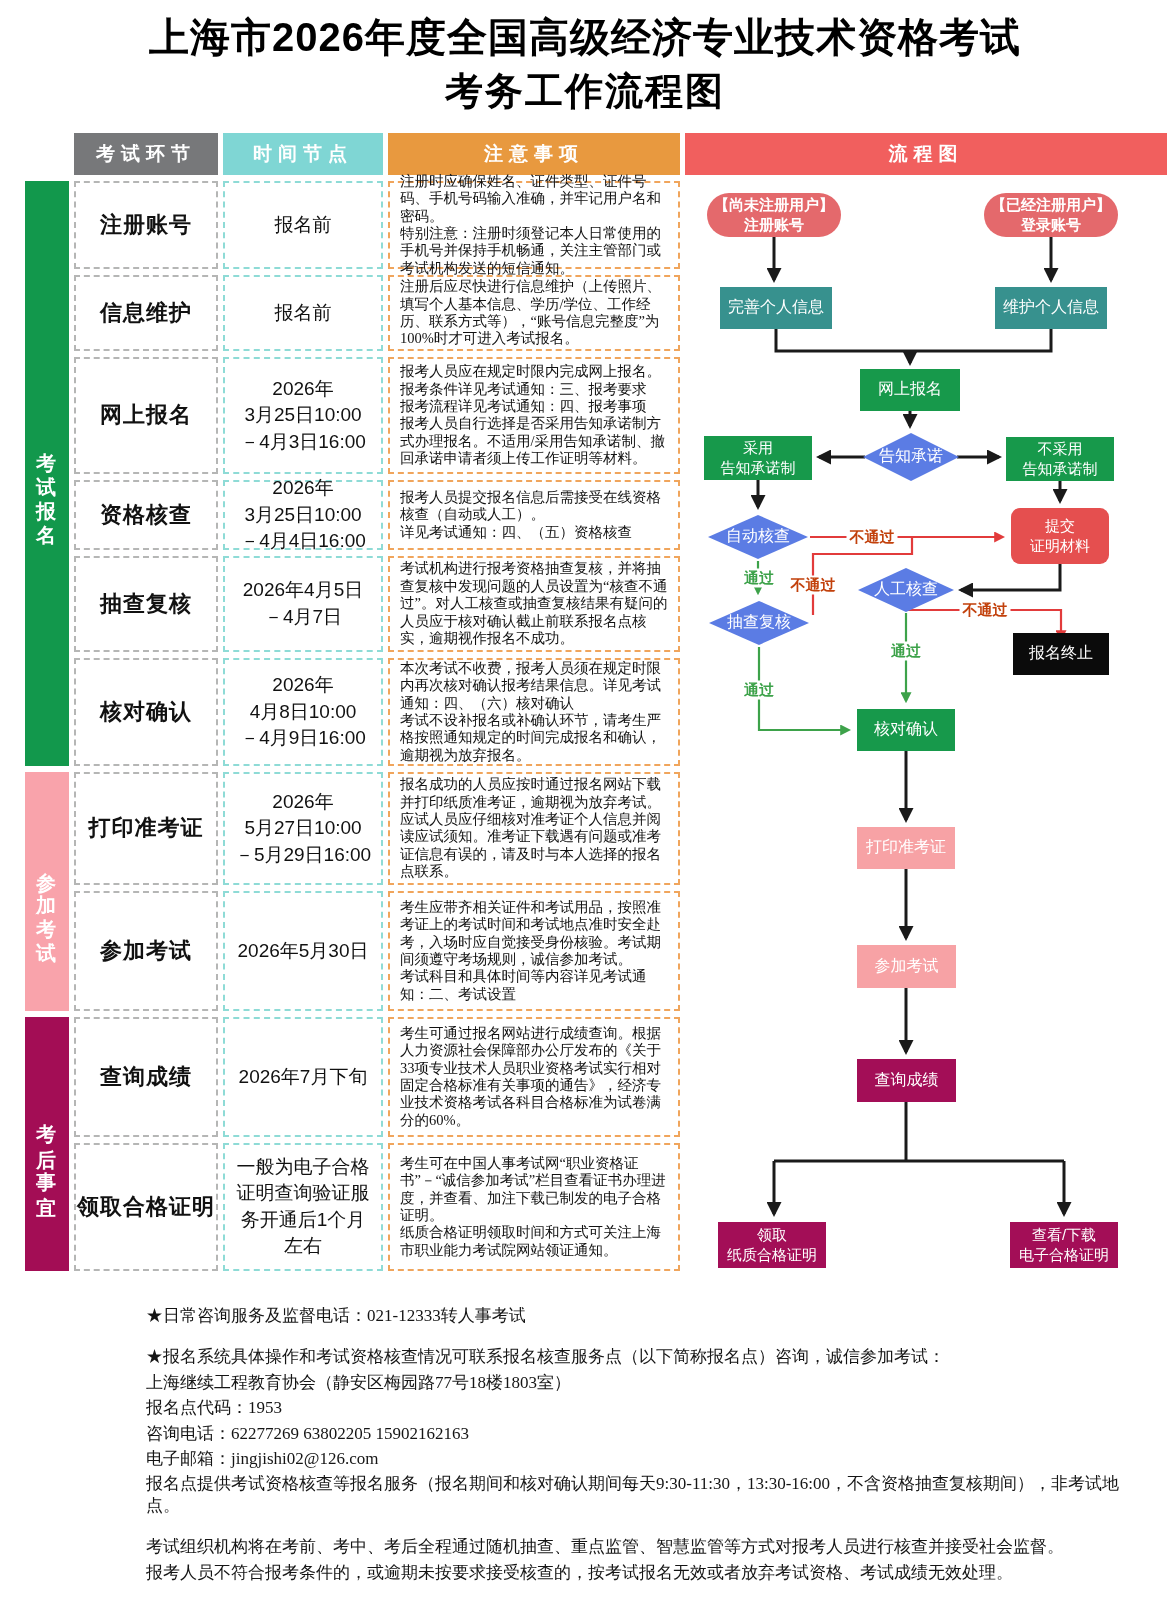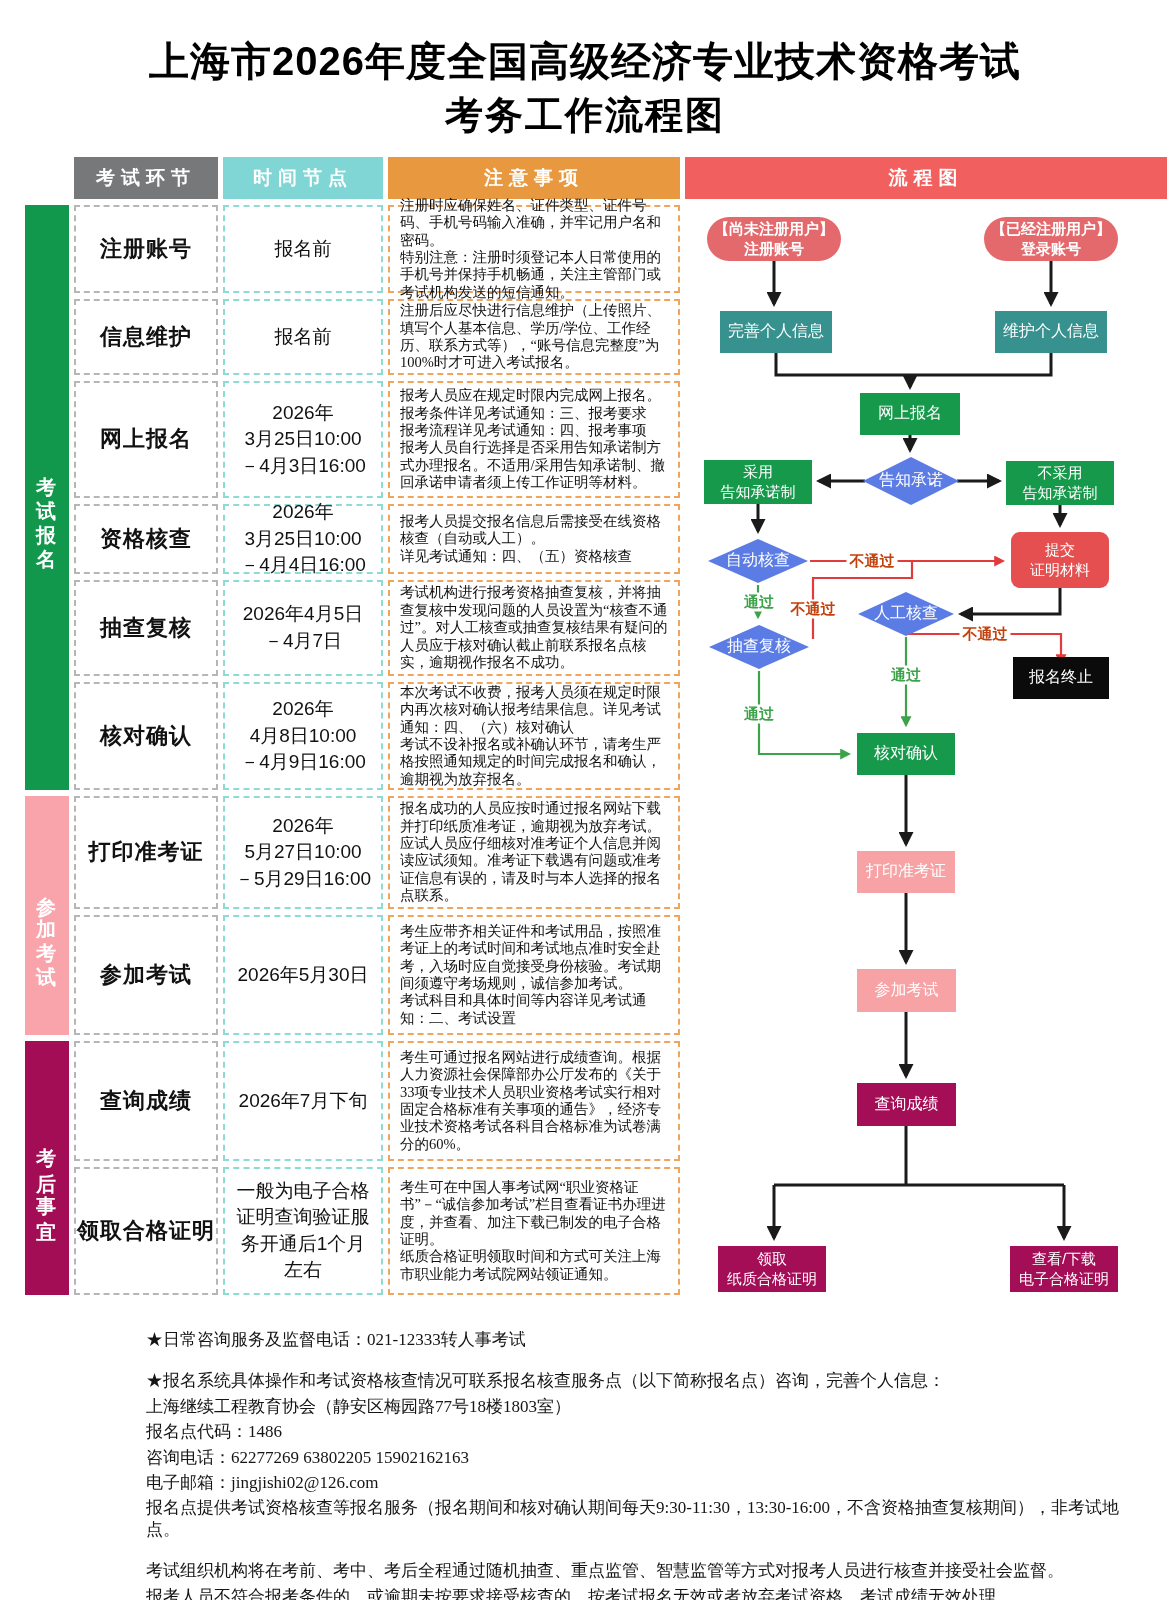--- a/index.html
+++ b/index.html
@@ -1,21 +1,21 @@
 <!DOCTYPE html>
 <html><head>
 <meta charset="utf-8">
 <style>
   html,body { margin:0; padding:0; }
   body {
     width:1170px; height:1600px; background:#ffffff; position:relative; overflow:hidden;
     font-family:"Liberation Sans","DejaVu Sans",sans-serif; color:#111;
   }
   
-  .title { text-align:center; padding-top:36px; font-weight:bold; color:#000; }
+  .title { text-align:center; padding-top:12px; font-weight:bold; color:#000; }
   .title-l1 { font-size:40px; line-height:1.25; letter-spacing:1px; }
   .title-l2 { font-size:38px; line-height:1.55; letter-spacing:2px; }
 
   
   .content {
     display:grid;
     grid-template-columns:44px 144px 160px 292px 482px;
     grid-template-rows:42px 88px 76px 117px 70px 96px 108px 113px 120px 120px 128px;
     column-gap:5px; row-gap:6px;
     margin:12px 0 0 25px;
@@ -233,22 +233,22 @@
     <span class="el el-fail" style="left:128px;top:404px">不通过</span>
     <span class="el el-fail" style="left:300px;top:429px">不通过</span>
     <span class="el el-pass" style="left:74px;top:397px">通过</span>
     <span class="el el-pass" style="left:74px;top:509px">通过</span>
     <span class="el el-pass" style="left:221px;top:470px">通过</span>
   </div>
 </div>
 
 <div class="footer">
   <p>★日常咨询服务及监督电话：021-12333转人事考试</p>
-  <p class="mt">★报名系统具体操作和考试资格核查情况可联系报名核查服务点（以下简称报名点）咨询，完善个人信息：</p>
+  <p class="mt">★报名系统具体操作和考试资格核查情况可联系报名核查服务点（以下简称报名点）咨询，诚信参加考试：</p>
   <p>上海继续工程教育协会（静安区梅园路77号18楼1803室）</p>
-  <p>报名点代码：1486</p>
+  <p>报名点代码：1953</p>
   <p>咨询电话：62277269 63802205 15902162163</p>
   <p>电子邮箱：jingjishi02@126.com</p>
   <p>报名点提供考试资格核查等报名服务（报名期间和核对确认期间每天9:30-11:30，13:30-16:00，不含资格抽查复核期间），非考试地点。</p>
   <p class="mt">考试组织机构将在考前、考中、考后全程通过随机抽查、重点监管、智慧监管等方式对报考人员进行核查并接受社会监督。</p>
   <p>报考人员不符合报考条件的，或逾期未按要求接受核查的，按考试报名无效或者放弃考试资格、考试成绩无效处理。</p>
 
 </div>
 
 </body></html>

